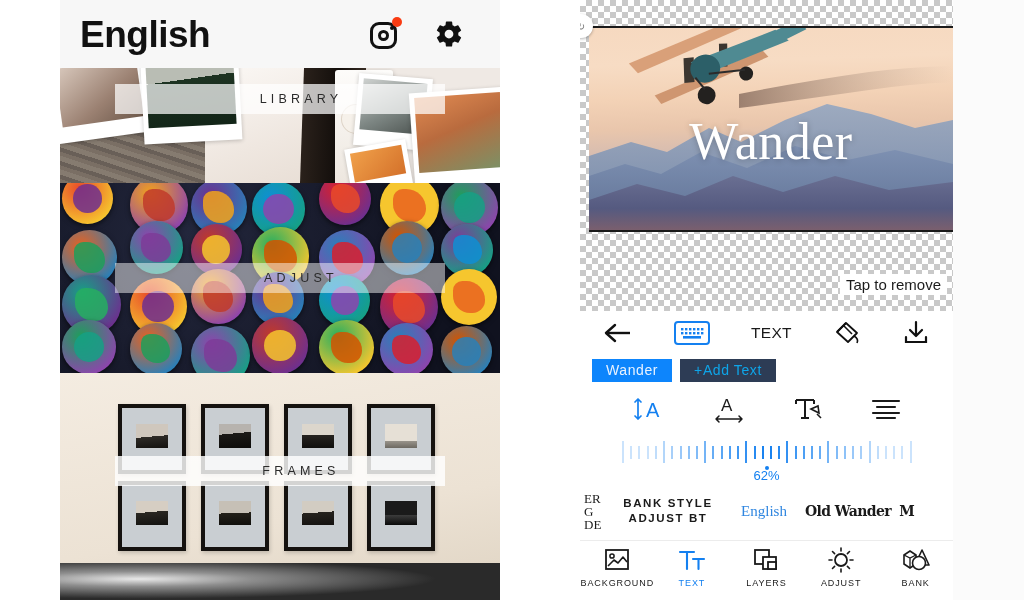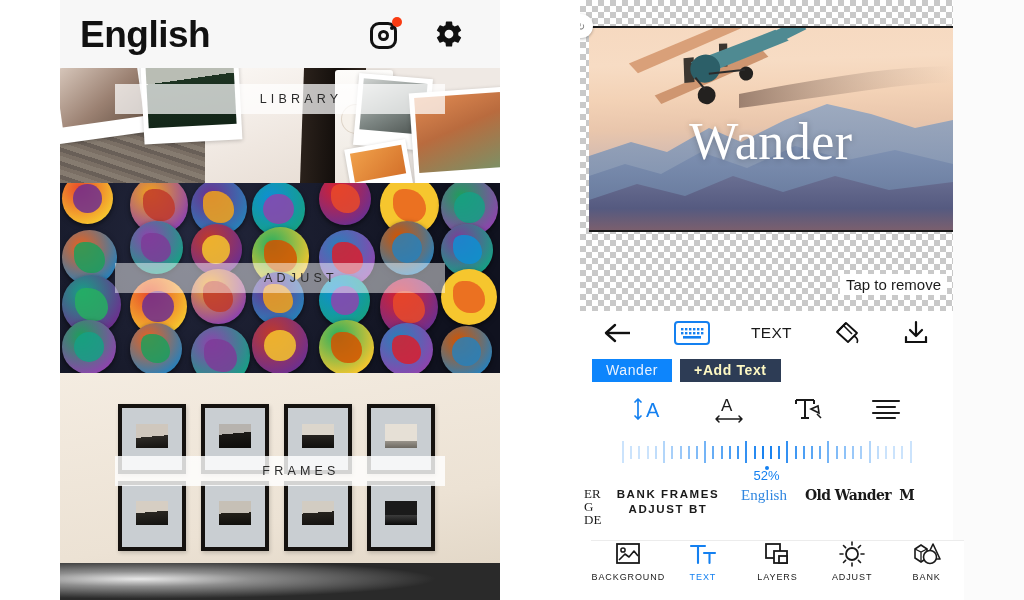--- a/index.html
+++ b/index.html
@@ -190,21 +190,21 @@
   
   #chip-row {
     position: absolute; left: 0; top: 356px; width: 373px; height: 28px;
     display: flex; gap: 8px; padding-left: 12px; align-items: center;
   }
   .chip {
     height: 23px; display:flex; align-items:center; justify-content:center;
     padding: 0 14px; font-size: 14px; letter-spacing: .6px;
   }
   #chip-wander { background: #0d85fc; color: #e8f2ff; }
-  #chip-add { background: #2d3c55; color: #fef9c3; font-weight: bold; }
+  #chip-add { background: #2d3c55; color: #0ea5e9; }
 
   
   #fmt-row {
     position: absolute; left: 0; top: 389px; width: 373px; height: 40px;
     display: flex; align-items: center; justify-content: space-around;
     padding: 0 28px;
   }
   .fmt-ic { display:flex; align-items:center; justify-content:center; }
 
   
@@ -223,31 +223,32 @@
     width: 4px; height: 4px; border-radius: 50%; background: #1480f0;
   }
   #slider-val {
     position: absolute; left: 0; right: 0; top: 33px; text-align: center;
     font-size: 13px; color: #1480f0;
   }
 
   
   #font-row {
     position: absolute; left: 0; top: 487px; width: 373px; height: 48px;
-    display: flex; align-items: flex-start; overflow: hidden;
+    display: flex; align-items: center; overflow: hidden;
   }
   .font-item {
     flex: none; text-align: center; color: #1a1a1a; white-space: nowrap;
   }
 
   
   #bottom-nav {
-    position: absolute; left: 11px; top: 540px; width: 373px; height: 60px;
+    position: absolute; left: 0; top: 540px; width: 373px; height: 60px;
     background: #fff; border-top: 1px solid #ececec;
     display: flex; align-items: flex-start; justify-content: space-around;
+    padding-top: 6px;
   }
   .nav-item {
     display:flex; flex-direction: column; align-items:center; gap: 5px; width: 74px;
   }
   .nav-lbl {
     font-size: 9px; letter-spacing: .9px; color: #1a1a1a; font-weight: 500;
   }
   .nav-item.active .nav-lbl { color: #1480f0; }
   #right-filler {
     position: absolute; left: 373px; top: 0; width: 71px; height: 600px;
@@ -594,31 +595,31 @@
           <span style="height: 13px; opacity: 0.43;"></span>
           <span style="height: 13px; opacity: 0.375714;"></span>
           <span style="height: 22px; opacity: 0.321429;"></span>
           <span style="height: 13px; opacity: 0.267143;"></span>
           <span style="height: 13px; opacity: 0.22;"></span>
           <span style="height: 13px; opacity: 0.22;"></span>
           <span style="height: 13px; opacity: 0.22;"></span>
           <span style="height: 22px; opacity: 0.22;"></span>
         </div>
       <div id="slider-dot"></div>
-      <div id="slider-val">52%</div>
+      <div id="slider-val">62%</div>
     </div>
 
     <div id="font-row">
       <div class="font-item" id="font-0" style="width:32px;font-family:'Liberation Serif',serif;font-size:13px;line-height:13px;text-align:left;padding-left:4px;">
         <div>ER</div>
           <div>G</div>
           <div>DE</div>
       </div>
       <div class="font-item" id="font-1" style="width:112px;font-size:11.5px;letter-spacing:1.6px;line-height:15px;font-weight:600;">
-        <div>BANK FRAMES</div>
+        <div>BANK STYLE</div>
         <div>ADJUST BT</div>
       </div>
       <div class="font-item" id="font-2" style="width:80px;font-family:'Liberation Serif',serif;font-size:15px;color:#2f86e0;">English</div>
       <div class="font-item" id="font-3" style="width:88px;font-family:'DejaVu Serif',serif;font-size:14px;font-weight:700;letter-spacing:-.6px;">Old Wander</div>
       <div class="font-item" id="font-4" style="width:30px;font-family:'DejaVu Serif',serif;font-size:14px;font-weight:700;">M</div>
     </div>
 
     <div id="bottom-nav">
 
       <div class="nav-item">

